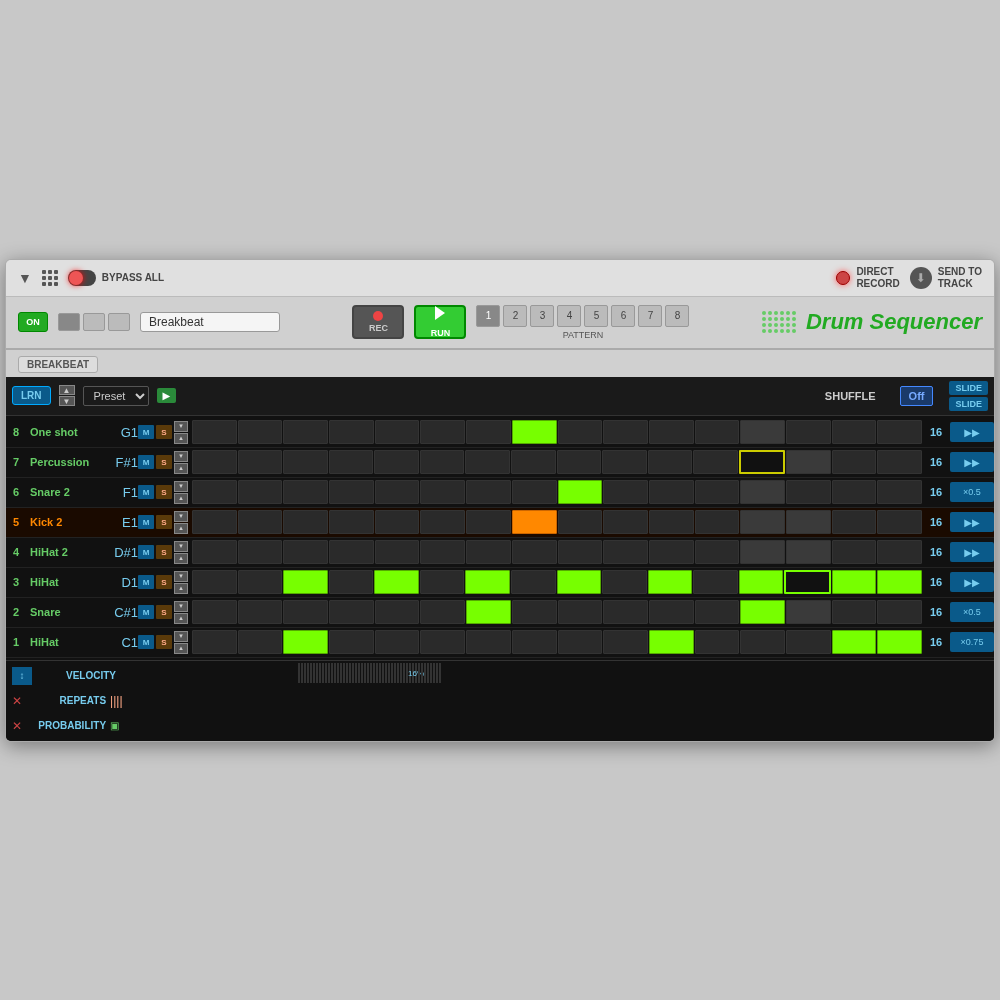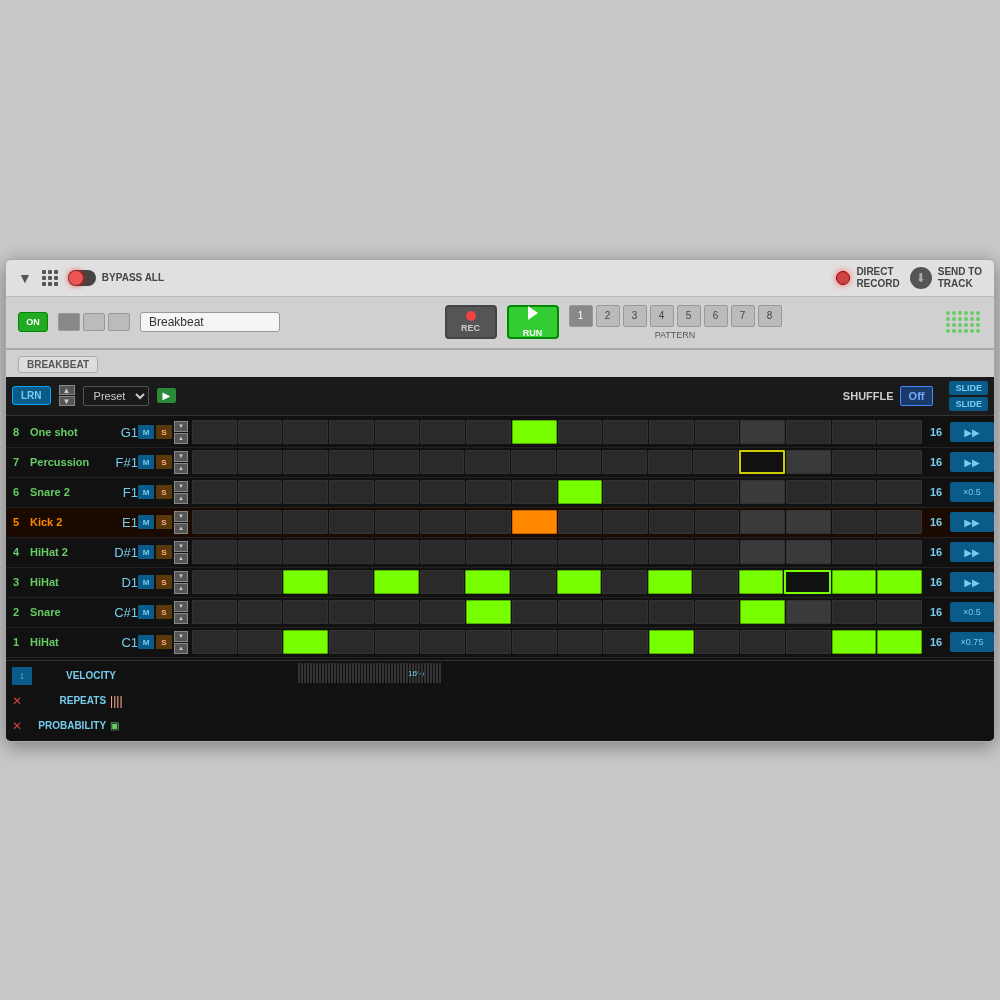--- a/index.html
+++ b/index.html
@@ -137,21 +137,21 @@
     .ctrl-arrows { display: flex; flex-direction: column; gap: 1px; }
     .ctrl-arrow { width: 16px; height: 10px; background: #555; border: 1px solid #888; cursor: pointer; display: flex; align-items: center; justify-content: center; font-size: 8px; color: #ccc; }
     .preset-dropdown {
       background: #1a1a1a; border: 1px solid #555; color: #ccc;
       padding: 2px 6px; font-size: 11px; border-radius: 2px; cursor: pointer;
     }
     .preset-arrow-btn {
       background: #2a8a3a; border: none; color: #fff; padding: 2px 6px;
       font-size: 10px; cursor: pointer; border-radius: 2px;
     }
-    .shuffle-area { margin-left: auto; display: flex; align-items: center; gap: 6px; }
+    .shuffle-area { margin-left: auto; display: flex; align-items: center; gap: 24px; }
     .shuffle-label { color: #ccc; font-size: 11px; font-weight: bold; }
     .shuffle-val {
       background: #1a3a6a; color: #7af; font-size: 11px; font-weight: bold;
       padding: 3px 8px; border-radius: 2px; border: 1px solid #48f;
     }
     .speed-slide-area { display: flex; flex-direction: column; gap: 2px; margin-left: 8px; }
     .speed-btn, .slide-btn {
       background: #0a5a8a; color: #7ce; font-size: 9px; font-weight: bold;
       padding: 2px 6px; border-radius: 2px; cursor: pointer; text-align: center;
     }
@@ -343,20 +343,21 @@
           <div class="logo-dot" style="width: 4px; height: 4px; border-radius: 50%; background: rgb(102, 204, 102);"></div>
           <div class="logo-dot" style="width: 4px; height: 4px; border-radius: 50%; background: rgb(102, 204, 102);"></div>
           <div class="logo-dot" style="width: 4px; height: 4px; border-radius: 50%; background: rgb(102, 204, 102);"></div>
           <div class="logo-dot" style="width: 4px; height: 4px; border-radius: 50%; background: rgb(102, 204, 102);"></div>
           <div class="logo-dot" style="width: 4px; height: 4px; border-radius: 50%; background: rgb(102, 204, 102);"></div>
           <div class="logo-dot" style="width: 4px; height: 4px; border-radius: 50%; background: rgb(102, 204, 102);"></div>
           <div class="logo-dot" style="width: 4px; height: 4px; border-radius: 50%; background: rgb(102, 204, 102);"></div>
           <div class="logo-dot" style="width: 4px; height: 4px; border-radius: 50%; background: rgb(102, 204, 102);"></div>
           <div class="logo-dot" style="width: 4px; height: 4px; border-radius: 50%; background: rgb(102, 204, 102);"></div>
         </div>
+      <div class="drum-seq-title">Drum Sequencer</div>
     </div>
   </div>
   <div style="background:#d0d0d0;padding:4px 12px;">
     <div class="breakbeat-tag" style="display:inline-block;">BREAKBEAT</div>
   </div>
 
   <div class="sequencer-main">
 
     <div class="ctrl-bar">
       <div class="lrn-btn">LRN</div>

